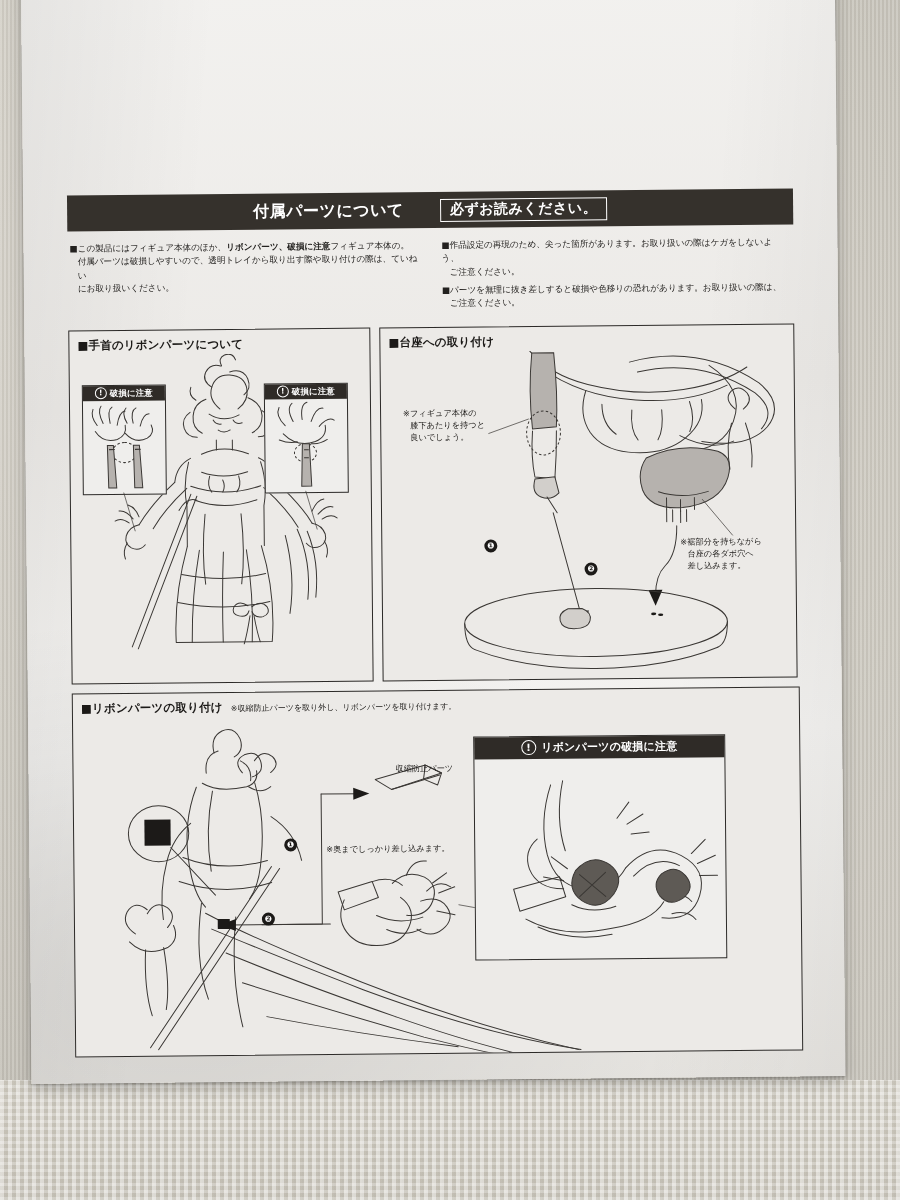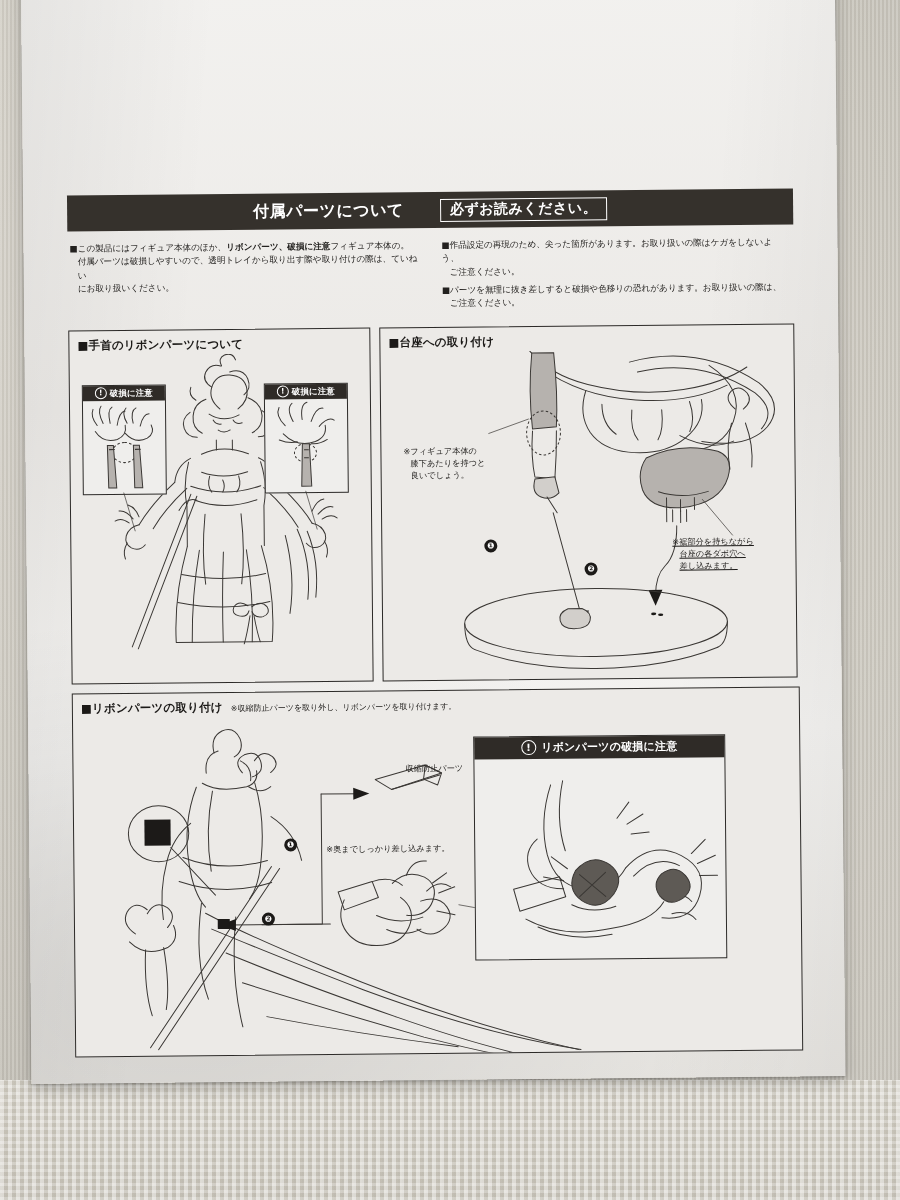--- a/index.html
+++ b/index.html
@@ -306,27 +306,27 @@
             <ellipse class="ln" cx="214" cy="272" rx="132" ry="34"></ellipse>
             <path class="ln" d="M82 272 q0 22 10 26 M346 272 q0 22 -10 26"></path>
             <path class="ln" d="M92 298 q50 20 122 20 q72 0 122 -20"></path>
 
             <ellipse class="fillblk" cx="272" cy="264" rx="2.6" ry="1.3"></ellipse>
             <ellipse class="fillblk" cx="279" cy="265" rx="2.6" ry="1.3"></ellipse>
 
             <path class="lnf" d="M186 258 q-10 4 -8 12 q2 8 14 8 q14 0 16 -8 q2 -8 -8 -12 z"></path>
           </svg>
 
-          <div class="callout" style="left:22px;top:55px;line-height:1.5;margin-top:38px;">
+          <div class="callout" style="left:22px;top:55px;line-height:1.5;">
             <div>※フィギュア本体の</div>
             <div style="padding-left:7px">膝下あたりを持つと</div>
             <div style="padding-left:7px">良いでしょう。</div>
           </div>
 
-          <div class="callout" style="left:290px;top:186px;line-height:1.5;text-decoration:underline;">
+          <div class="callout" style="left:298px;top:186px;line-height:1.5;">
             <div>※裾部分を持ちながら</div>
             <div style="padding-left:7px">台座の各ダボ穴へ</div>
             <div style="padding-left:7px">差し込みます。</div>
           </div>
 
           <div class="step" style="left:102px;top:188px;">❶</div>
           <div class="step" style="left:202px;top:212px;">❷</div>
         </div>
       </div>
     </div>
@@ -396,21 +396,21 @@
           <path class="ln" d="M330 160 q6 -16 20 -14"></path>
           <path class="ln" d="M344 186 q18 -6 26 6 q8 12 -4 22 q-12 10 -26 0"></path>
           <path class="ln" d="M350 176 q12 -12 24 -4"></path>
           <path class="ln" d="M300 200 q22 10 46 2"></path>
           <path class="ln" d="M310 214 q18 8 34 0"></path>
           <path class="ln" d="M356 168 l14 -10 M362 178 l16 -6 M360 196 l18 4"></path>
 
           <path class="ln thin" d="M382 190 L466 206"></path>
         </svg>
 
-        <div class="callout" style="left:332px;top:48px;">収縮防止パーツ</div>
+        <div class="callout" style="left:322px;top:48px;">収縮防止パーツ</div>
         <div class="callout" style="left:252px;top:128px;">※奥までしっかり差し込みます。</div>
 
         <div class="step" style="left:210px;top:122px;">❶</div>
         <div class="step" style="left:187px;top:196px;">❷</div>
 
         <div class="warnbox" style="left:400px;top:22px;width:250px;height:222px;">
           <div class="warnbar big">
             <span class="excl">!</span>
             <span>リボンパーツの破損に注意</span>
           </div>

